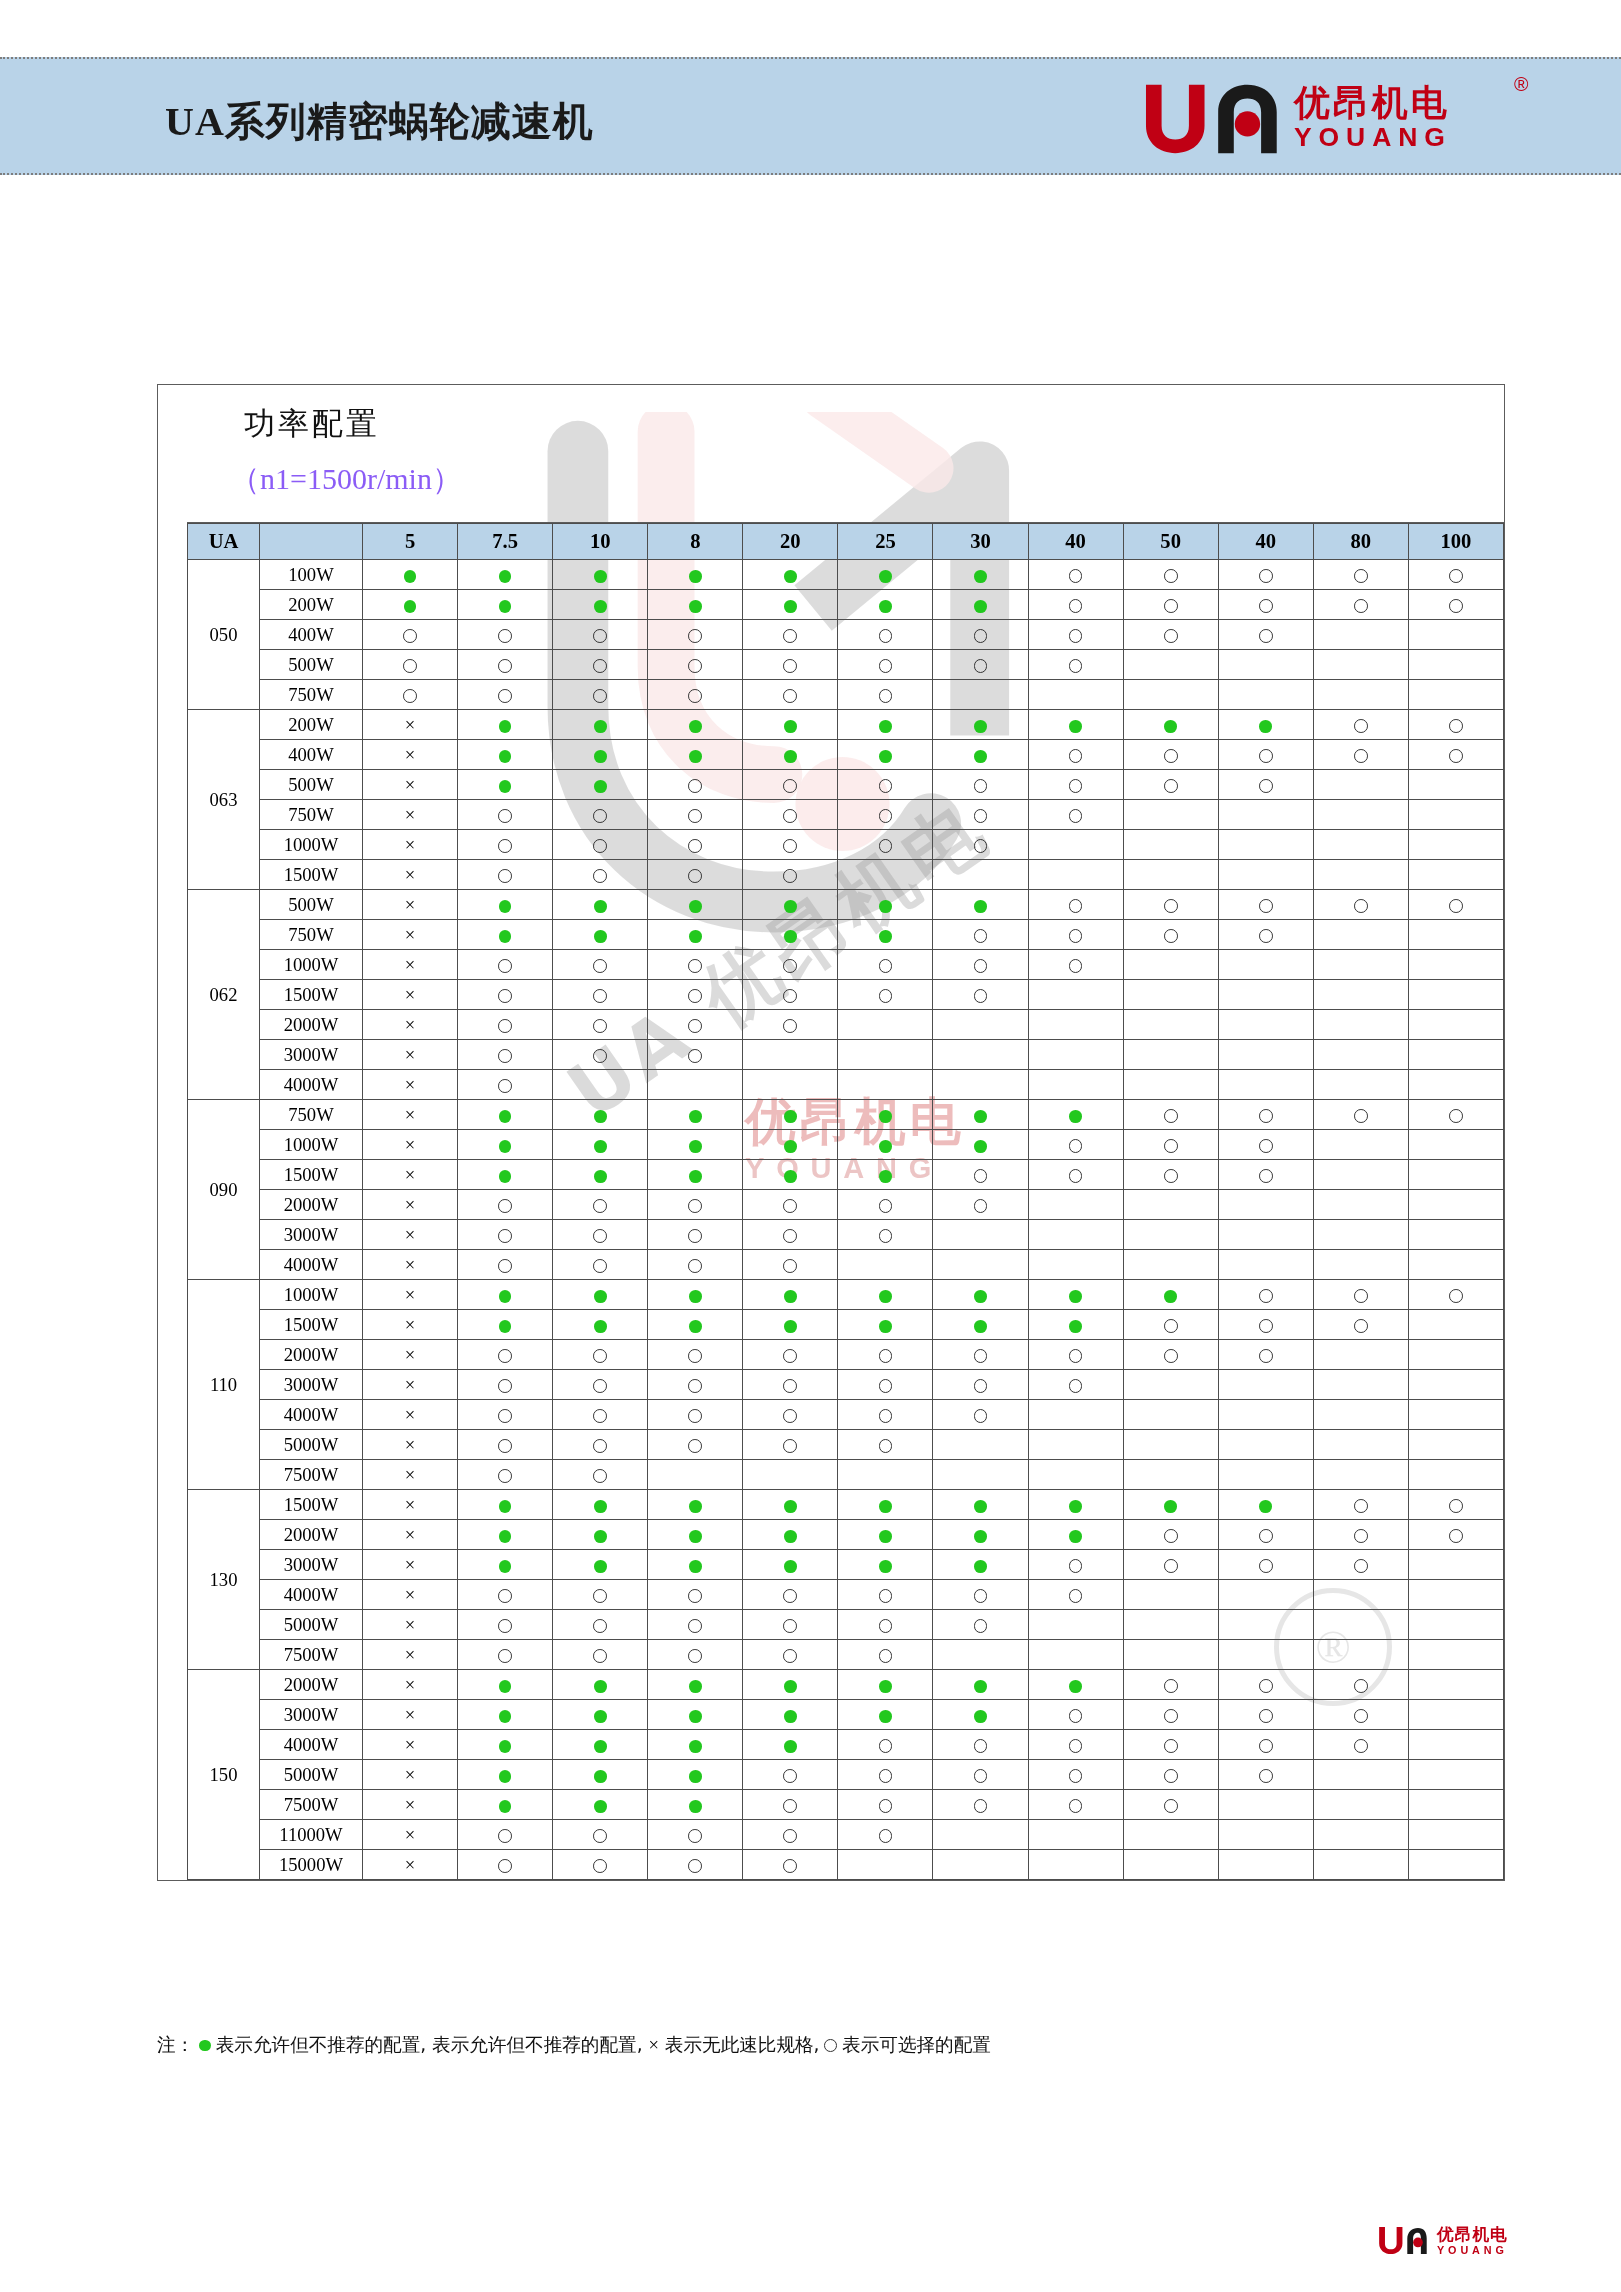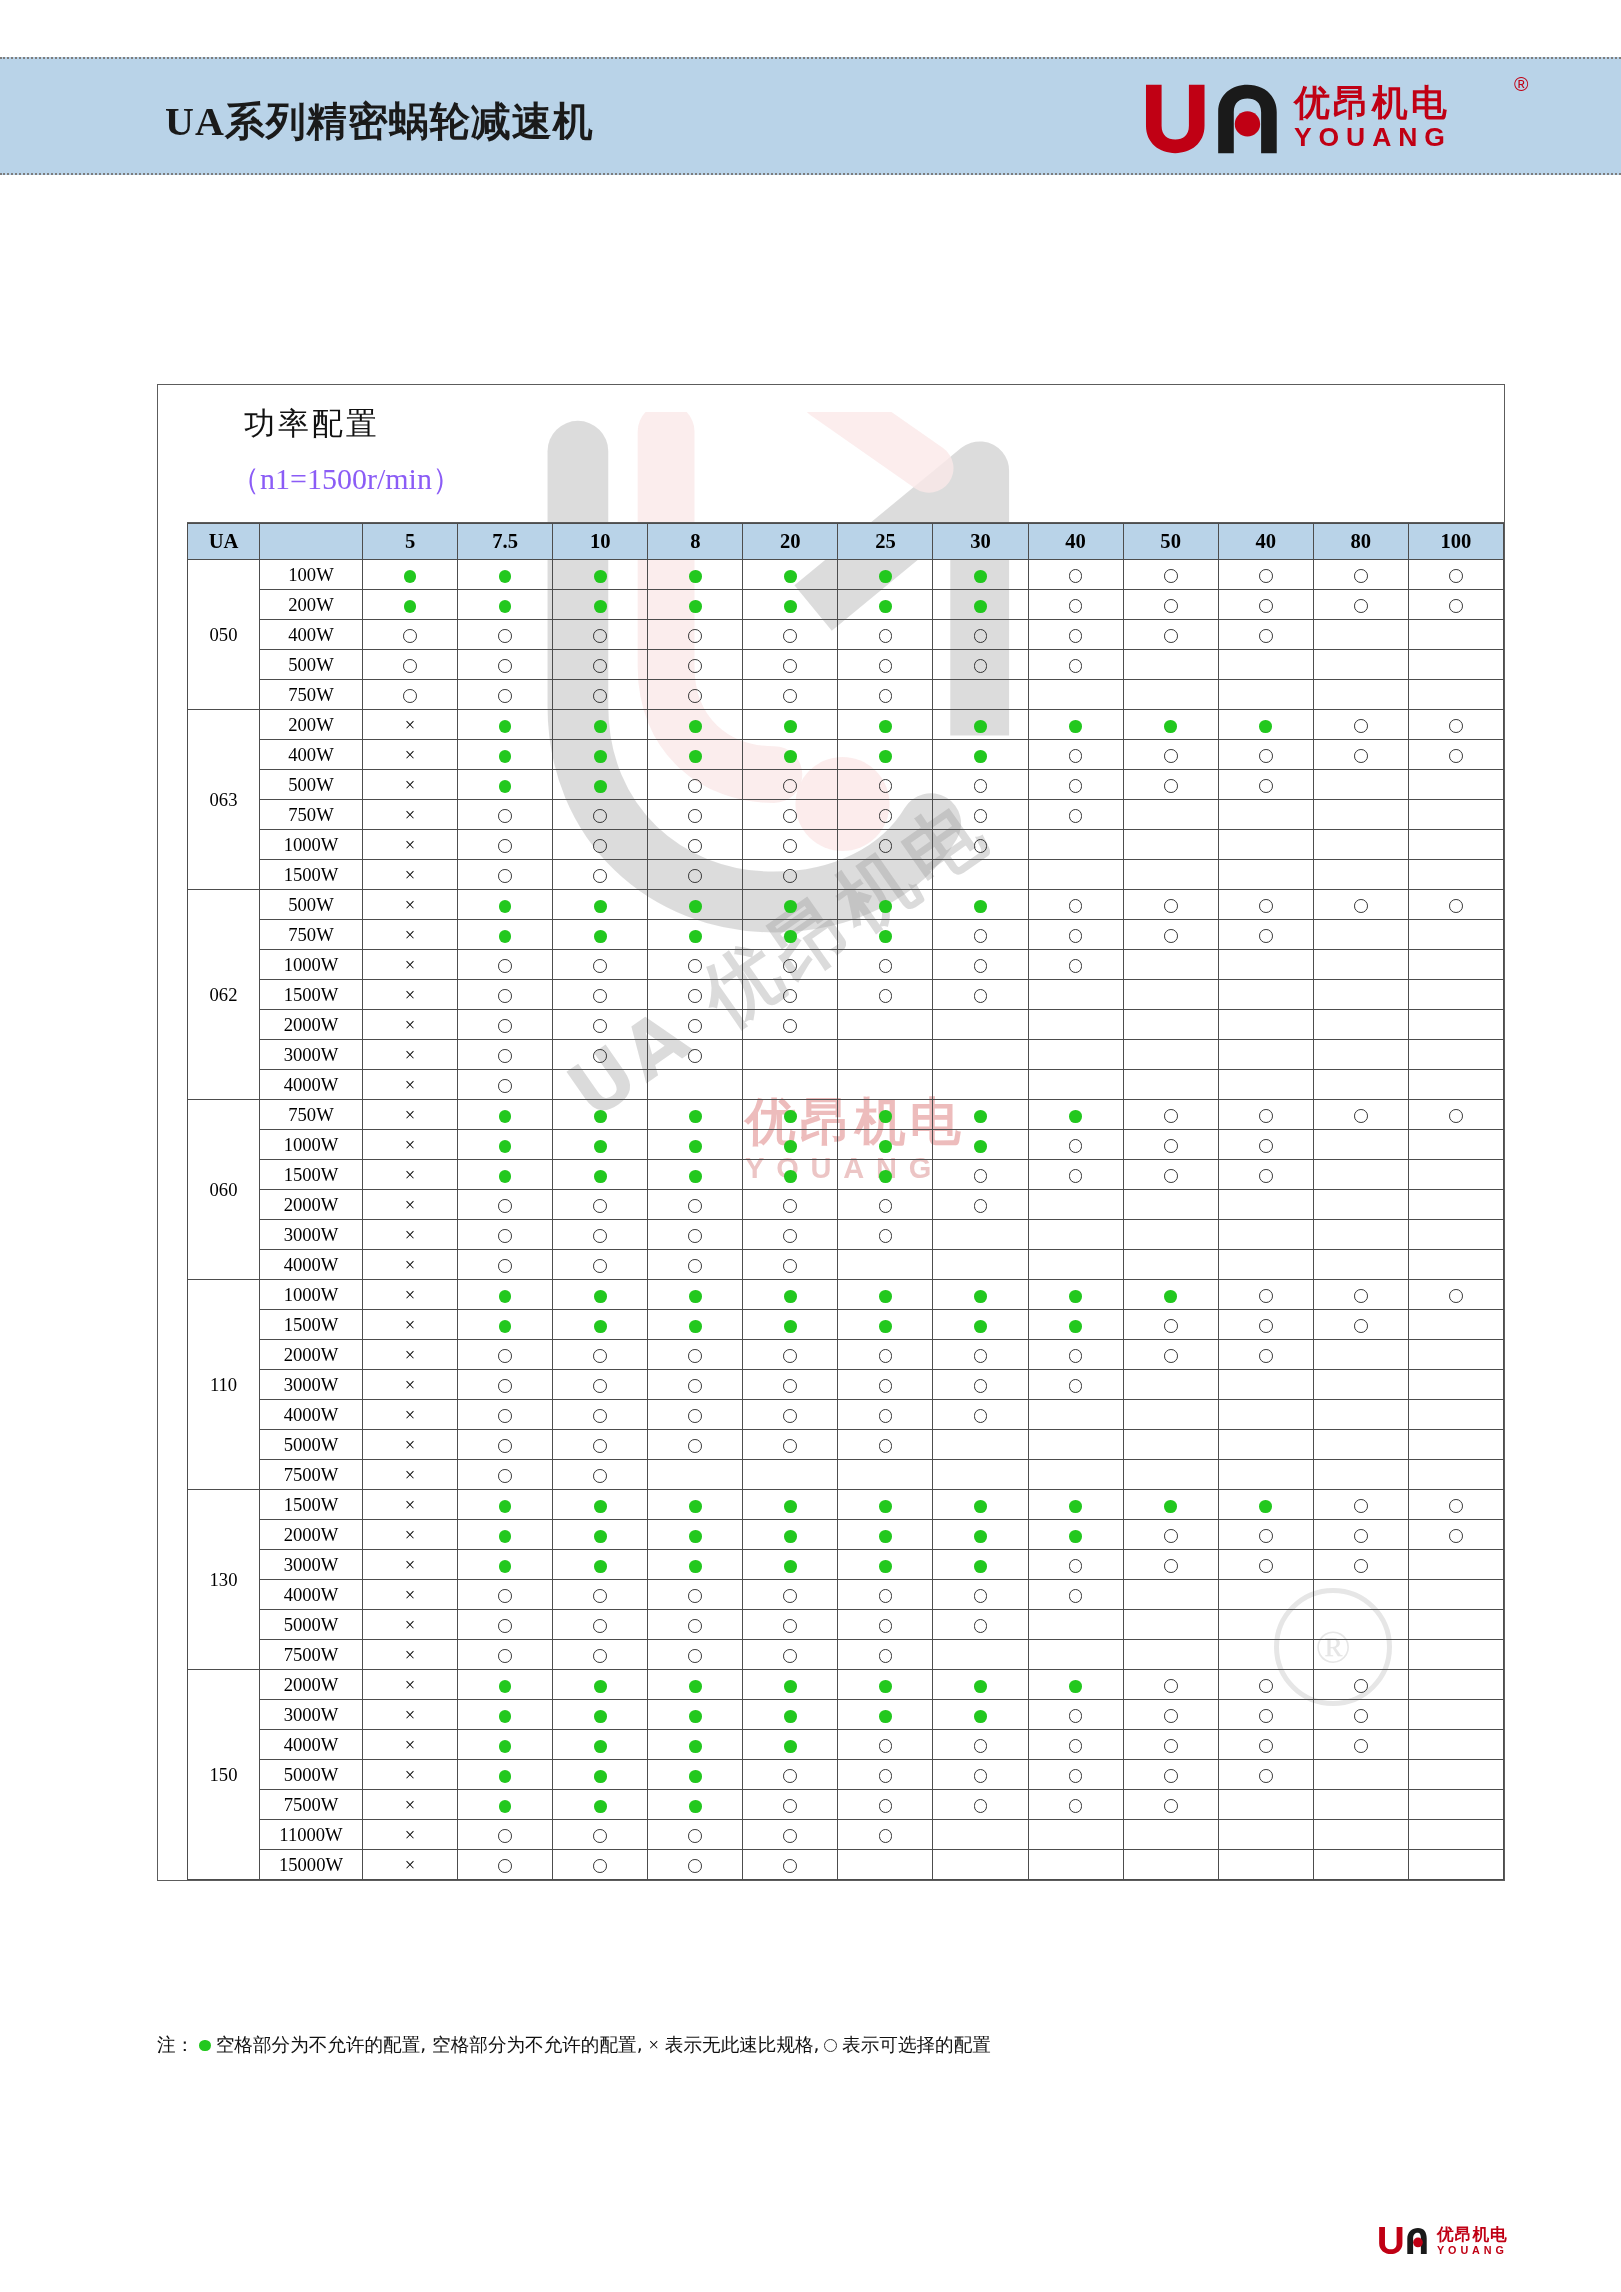--- a/index.html
+++ b/index.html
@@ -647,21 +647,21 @@
           <td></td>
           <td></td>
           <td></td>
           <td></td>
           <td></td>
           <td></td>
           <td></td>
           <td></td>
         </tr>
         <tr>
-          <td class="size-cell" rowspan="6">060</td>
+          <td class="size-cell" rowspan="6">090</td>
           <td class="power-cell">750W</td>
           <td><span class="mark-x">×</span></td>
           <td><span class="dot-green"></span></td>
           <td><span class="dot-green"></span></td>
           <td><span class="dot-green"></span></td>
           <td><span class="dot-green"></span></td>
           <td><span class="dot-green"></span></td>
           <td><span class="dot-green"></span></td>
           <td><span class="dot-green"></span></td>
           <td><span class="dot-open"></span></td>
@@ -1045,21 +1045,21 @@
           <td></td>
           <td></td>
           <td></td>
           <td></td>
         </tr>
       </tbody>
   </table>
 </div>
 
 <div class="note">
-  <span>注：</span><span class="sym-green"></span><span>空格部分为不允许的配置, 空格部分为不允许的配置,</span><span class="sym-x mark-x">×</span><span>表示无此速比规格,</span><span class="sym-open"></span><span>表示可选择的配置</span>
+  <span>注：</span><span class="sym-green"></span><span>表示允许但不推荐的配置, 表示允许但不推荐的配置,</span><span class="sym-x mark-x">×</span><span>表示无此速比规格,</span><span class="sym-open"></span><span>表示可选择的配置</span>
 </div>
 
 <div class="footer-logo">
   <svg class="footer-mark" viewBox="0 0 54 34">
     <path d="M5 2 L5 19 C5 26 11 30 17 30 C23 30 29 26 29 19 L29 2 L23 2 L23 19 C23 23 21 25 17 25 C13 25 11 23 11 19 L11 2 Z" fill="#c00014"></path>
     <path d="M34 30 L34 14 C34 7 39 3 45 3 C51 3 54 7 54 14 L54 30 L48 30 L48 14 C48 10 47 8 45 8 C42 8 40 10 40 14 L40 30 Z" fill="#1a1a1a"></path>
     <circle cx="45" cy="18" r="5" fill="#c00014"></circle>
   </svg>
   <div class="footer-cn">优昂机电</div>
   <div class="footer-en">YOUANG</div>

